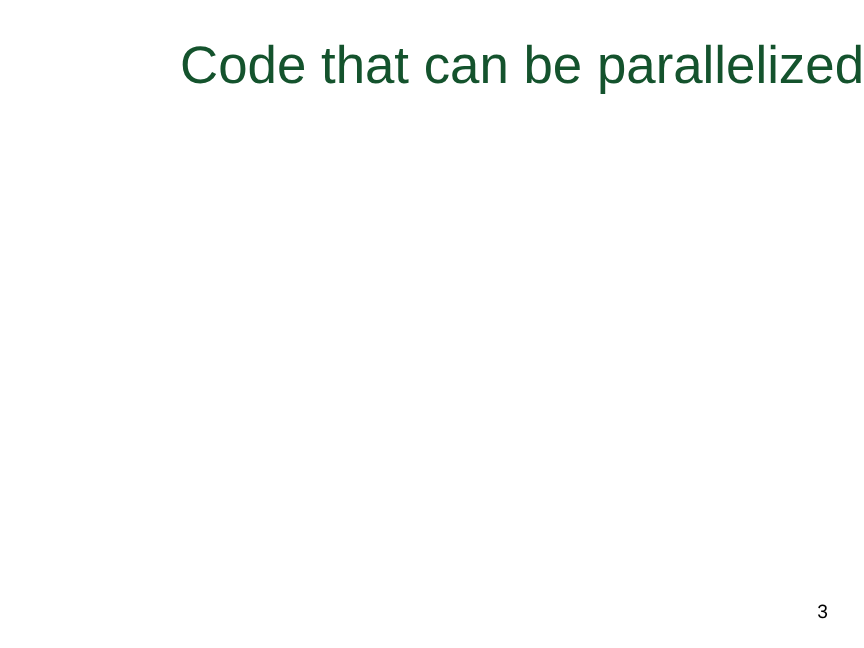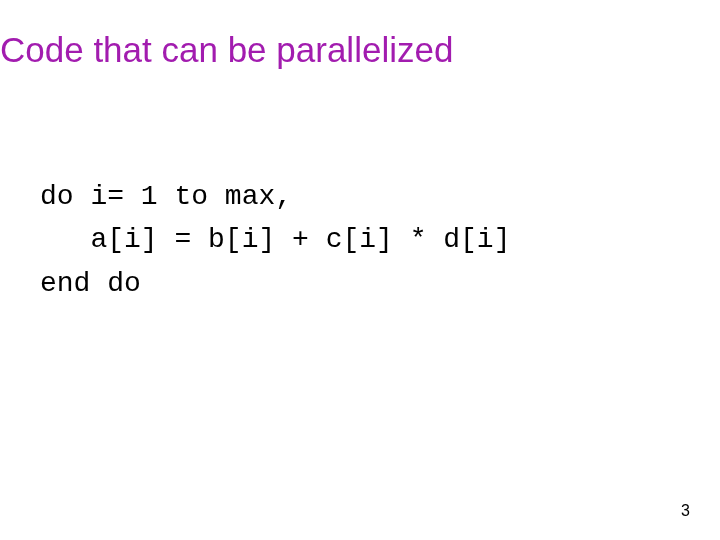--- a/index.html
+++ b/index.html
@@ -15,23 +15,23 @@
     position: relative;
     width: 720px;
     height: 540px;
     box-sizing: border-box;
   }
   .title {
     position: absolute;
     top: 30px;
     left: 0;
     right: 0;
-    text-align: left;
-    font-size: 35px;
-    color: #a21caf;
+    text-align: right;
+    font-size: 44px;
+    color: #14532d;
     font-family: Arial, Helvetica, sans-serif;
   }
   .code-block {
     position: absolute;
     top: 175px;
     left: 40px;
     font-family: "Courier New", Courier, monospace;
     font-size: 28px;
     line-height: 1.55;
     white-space: pre;
@@ -45,18 +45,15 @@
     color: #000;
     font-family: Arial, Helvetica, sans-serif;
   }
 </style>
 </head>
 <body>
 
 <div class="slide">
   <div class="title">Code that can be parallelized</div>
 
-  <div class="code-block"><span>do i= 1 to max,</span>
-<span>   a[i] = b[i] + c[i] * d[i]</span>
-<span>end do</span></div>
 
   <div class="page-number">3</div>
 </div>
 
 </body></html>

